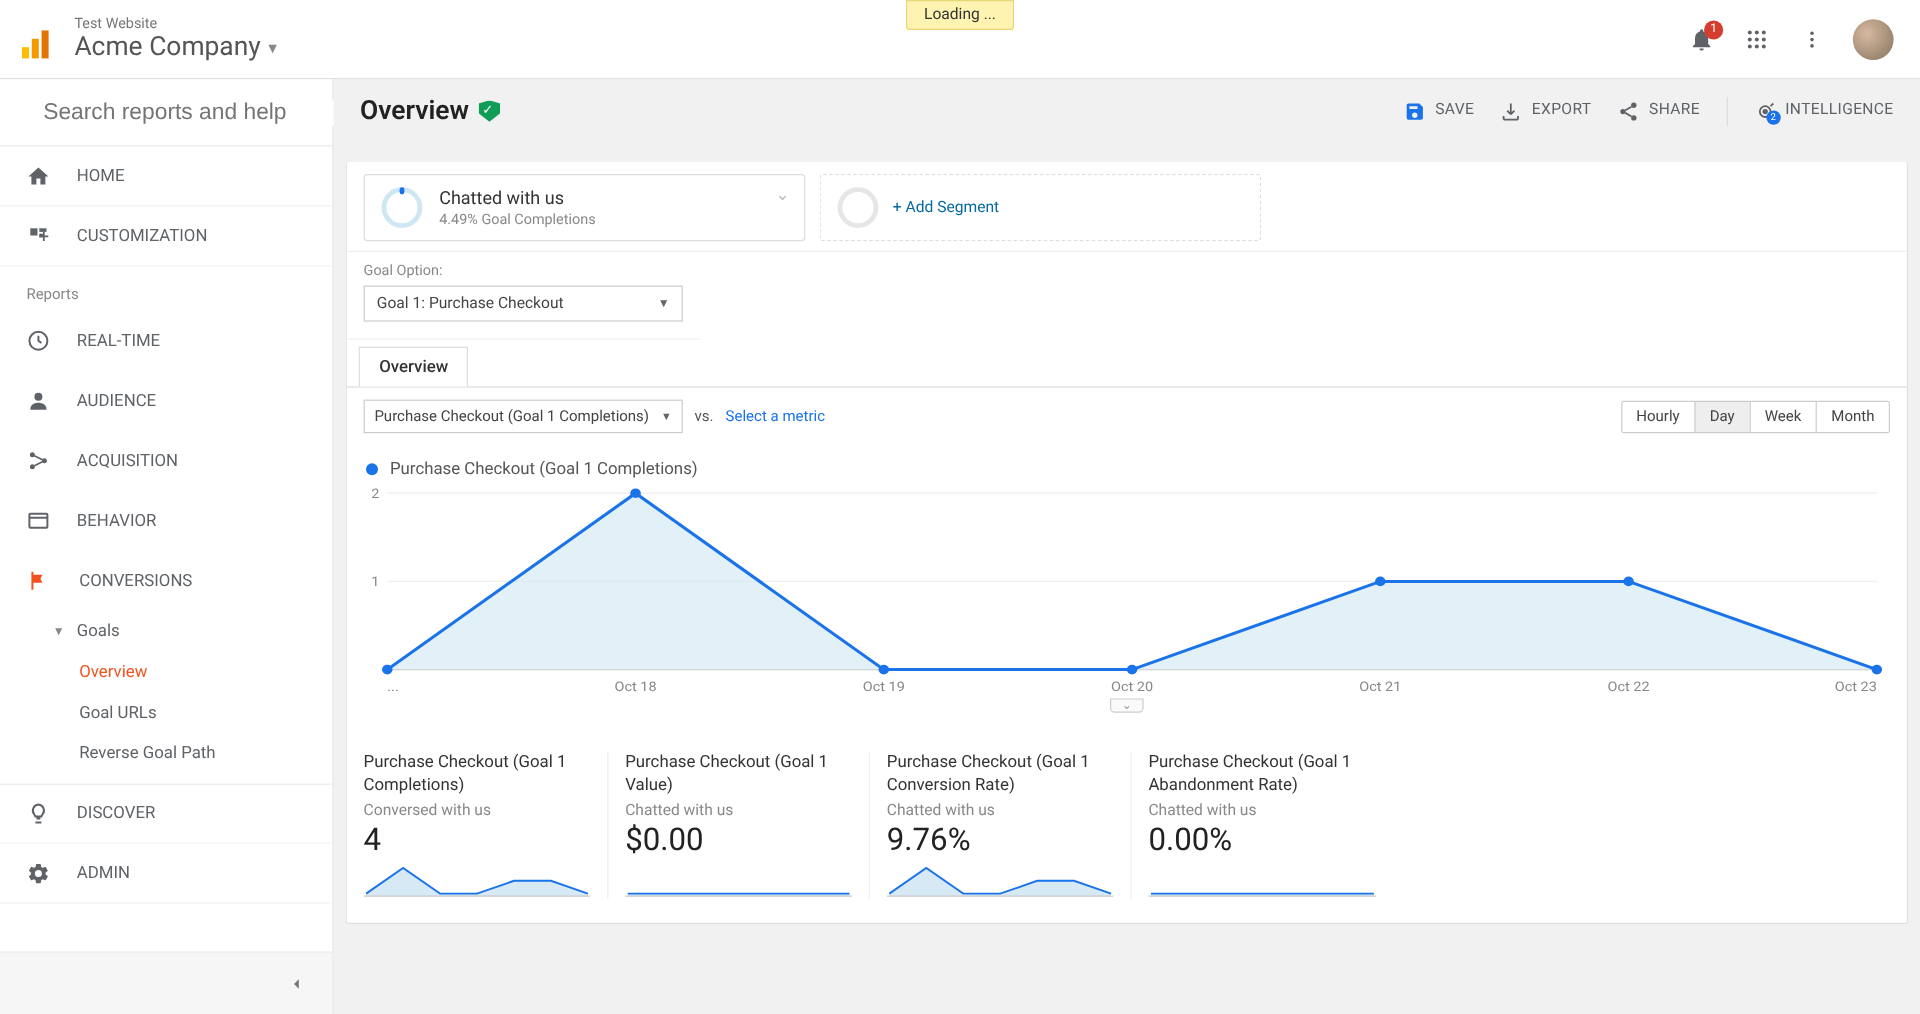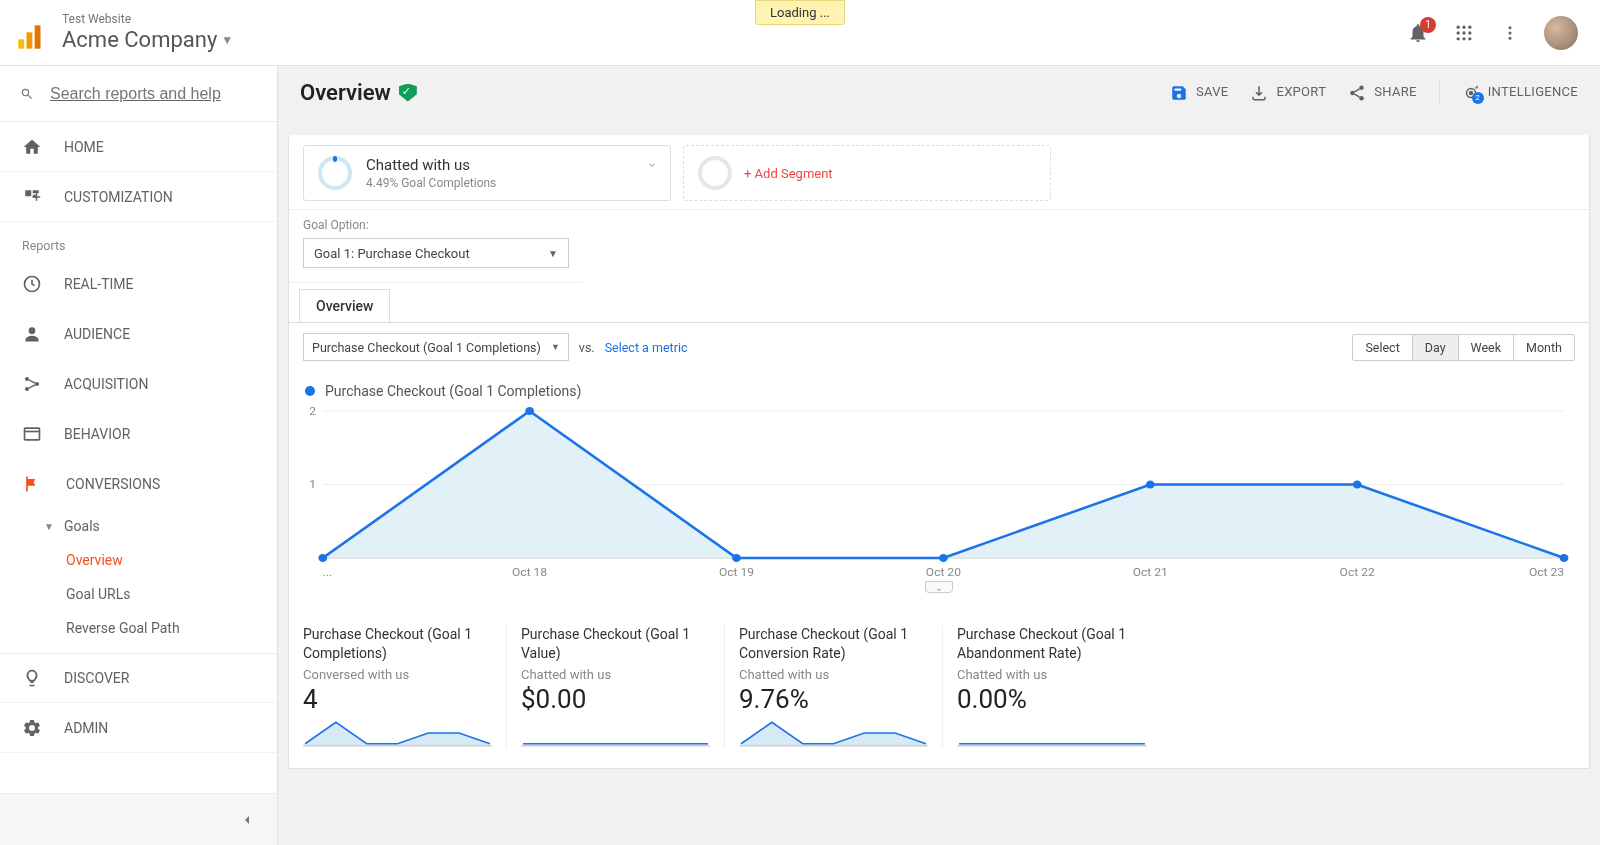--- a/index.html
+++ b/index.html
@@ -59,21 +59,21 @@
     height:100%;
   }
   .searchbar {
     display:flex; align-items:center;
     height:56px; padding:0 20px;
     border-bottom:1px solid #ececec;
     gap:16px;
     color:#777;
   }
   .search-input {
-    border:none; outline:none; font-size:16px; color:#666; flex:1;text-decoration:underline;
+    border:none; outline:none; font-size:19px; color:#666; flex:1;
   }
   .nav-scroll { flex:1; overflow-y:auto; }
   .nav-item {
     display:flex; align-items:center;
     height:50px; padding:0 22px;
     gap:22px; color:#5f6368;
     font-size:14px; text-transform:uppercase;
     border-bottom:1px solid #f3f3f3;
     cursor:pointer;
   }
@@ -134,21 +134,21 @@
 
   
   .segments { display:flex; gap:12px; padding:10px 14px 8px; border-bottom:1px solid #eee; }
   .seg-card {
     border:1px solid #ddd; border-radius:3px;
     width:368px; height:56px; display:flex; align-items:center;
     padding: 0 14px; gap:14px;
     position:relative;
   }
   .seg-card.add {
-    border-style:dashed; color:#ef4444;gap:12px;
+    border-style:dashed; color:#0369a1;gap:12px;
   }
   .donut {
     width:34px; height:34px; border-radius:50%;
     border:4px solid #cfe7f3;
     position:relative;
   }
   .donut::after{
     content:""; position:absolute; top:-4px; left:50%; width:4px; height:6px;
     background:#1a73e8; transform:translateX(-50%); border-radius:2px;
   }
@@ -448,21 +448,21 @@
       </div>
 
       <div class="chart-head">
         <div class="mini-dd">
           <span>Purchase Checkout (Goal 1 Completions)</span>
           <span style="font-size:9px;color:#666">▼</span>
         </div>
         <span class="vs">vs.</span>
         <span class="link">Select a metric</span>
         <div class="time-toggle">
-          <div class="tbtn">Select</div>
+          <div class="tbtn">Hourly</div>
           <div class="tbtn active">Day</div>
           <div class="tbtn">Week</div>
           <div class="tbtn">Month</div>
         </div>
       </div>
 
       <div class="chart-block">
         <div class="chart-legend">
           <span class="dot"></span>
           <span>Purchase Checkout (Goal 1 Completions)</span>

